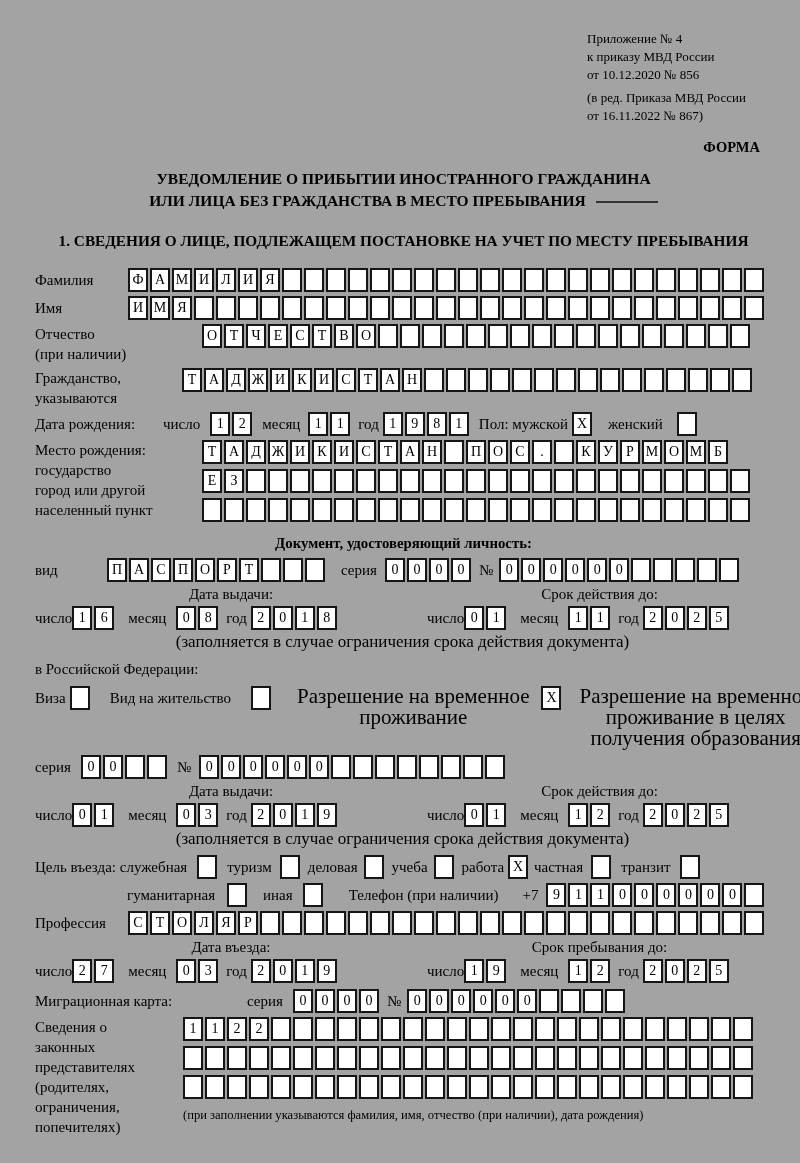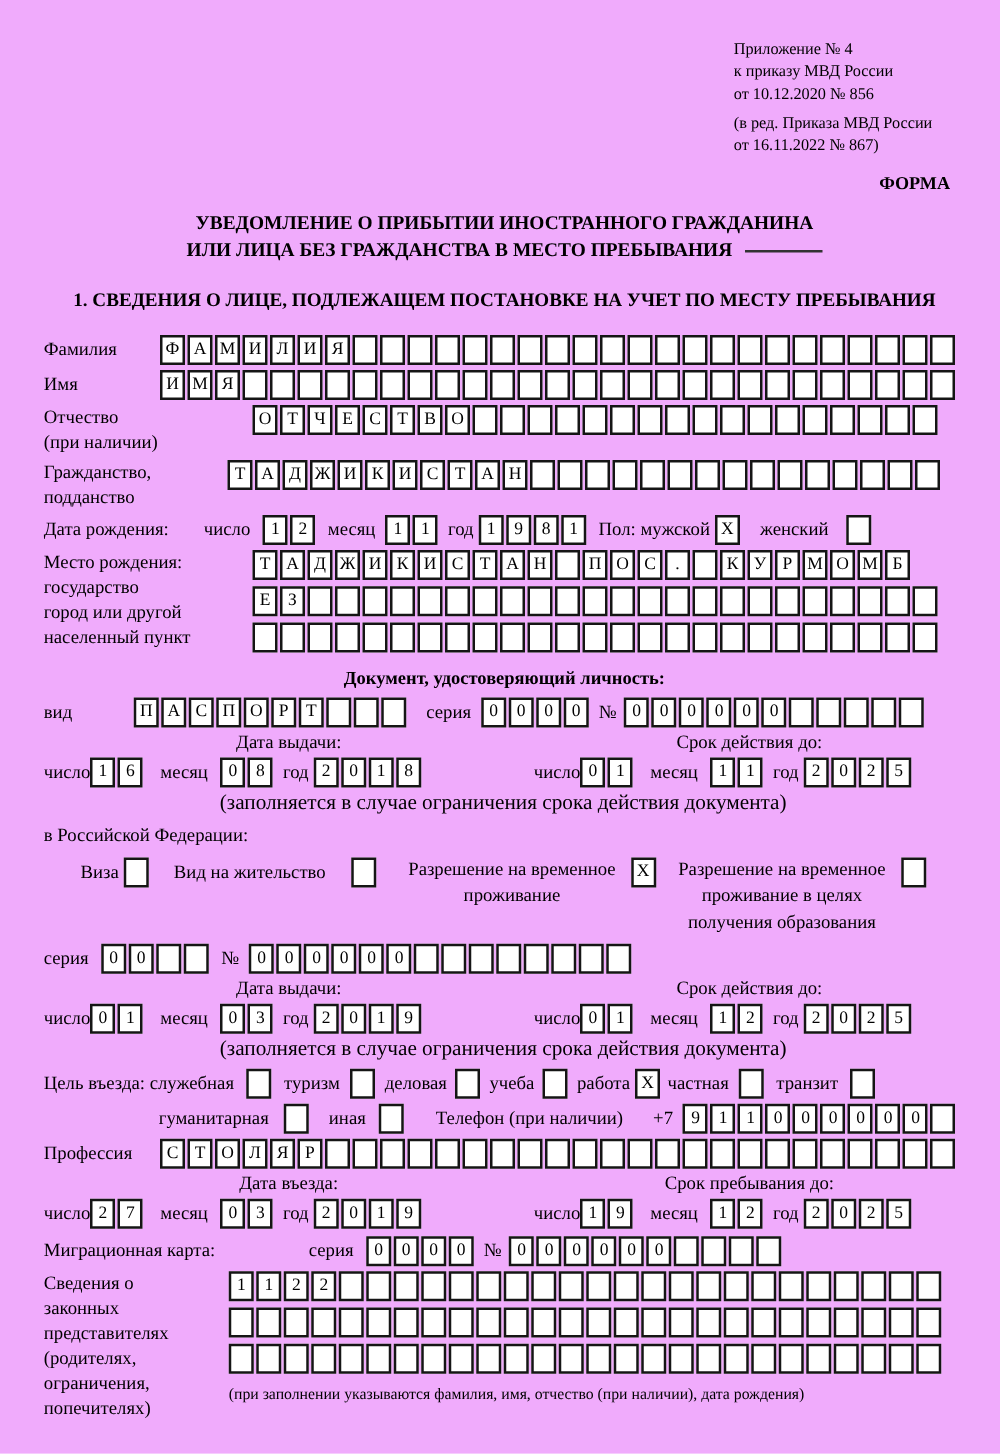--- a/index.html
+++ b/index.html
@@ -1,18 +1,18 @@
 <!DOCTYPE html>
 <html><head>
 <meta charset="utf-8">
 <style>
   html,body { margin:0; padding:0; background:#ffffff; }
   .page {
     width:800px; height:1163px; box-sizing:border-box; overflow:hidden;
-    background:#f0abfc; color:#000;
+    background:#a3a3a3; color:#000;
     font-family:"Liberation Serif","DejaVu Serif",serif;
     font-size:15px; padding:30px 28px 0 35px; position:relative;
   }
   .annex { margin-left:552px; font-size:13px; line-height:18px; }
   .annex-amend { margin-top:5px; }
   .forma { text-align:right; font-weight:bold; font-size:14.5px; margin:14px 12px 0 0; }
   .title { text-align:center; font-weight:bold; font-size:15.5px; line-height:22px; margin-top:12px; }
   .blankline { display:inline-block; width:62px; height:2px; background:#333; margin-left:10px; vertical-align:3px; }
   .section1 { font-weight:bold; font-size:15.3px; margin-top:20px; text-align:center; }
   .formbody { margin-top:18px; }
@@ -32,22 +32,22 @@
   .ml20{margin-left:20px;} .ml24{margin-left:24px;text-align:center;} .ml92{margin-left:92px;}
   .stackrows .cells { margin-bottom:5px; }
   .center-bold { text-align:center; font-weight:bold; font-size:14.8px; margin:8px 0 6px 0; }
   .datecols { display:flex; margin-bottom:2px; }
   .dcol-left { width:392px; flex:none; }
   .dcol-right { flex:1; }
   .dc-head { text-align:center; font-size:15px; margin-bottom:3px; }
   .dateline { display:flex; align-items:flex-start; }
   .note-right { font-size:17px; text-align:center; margin:1px 2px 6px 0; }
   .plain { margin-bottom:2px; line-height:22px; }
-  .permits-row { margin-top:6px;justify-content:center; }
-  .permit-text { flex:none; text-align:center; line-height:21px; font-size:15px; }
+  .permits-row { margin-top:6px; }
+  .permit-text { flex:none; text-align:center; line-height:21px; font-size:21px; }
   .reps-note { font-size:12.6px; margin-top:4px; }
 </style>
 </head>
 <body>
 
 <div class="page">
 
   <div class="annex">
     <div>Приложение № 4</div>
     <div>к приказу МВД России</div>
@@ -167,21 +167,21 @@
           <span class="cell"></span>
           <span class="cell"></span>
           <span class="cell"></span>
           <span class="cell"></span>
         </span>
     </div>
 
     <div class="fieldrow">
       <span class="flabel lw147 lbl2">
         <div>Гражданство,</div>
-        <div>подданство</div>
+        <div>указываются</div>
       </span>
       <span class="cells">
           <span class="cell">Т</span>
           <span class="cell">А</span>
           <span class="cell">Д</span>
           <span class="cell">Ж</span>
           <span class="cell">И</span>
           <span class="cell">К</span>
           <span class="cell">И</span>
           <span class="cell">С</span>

